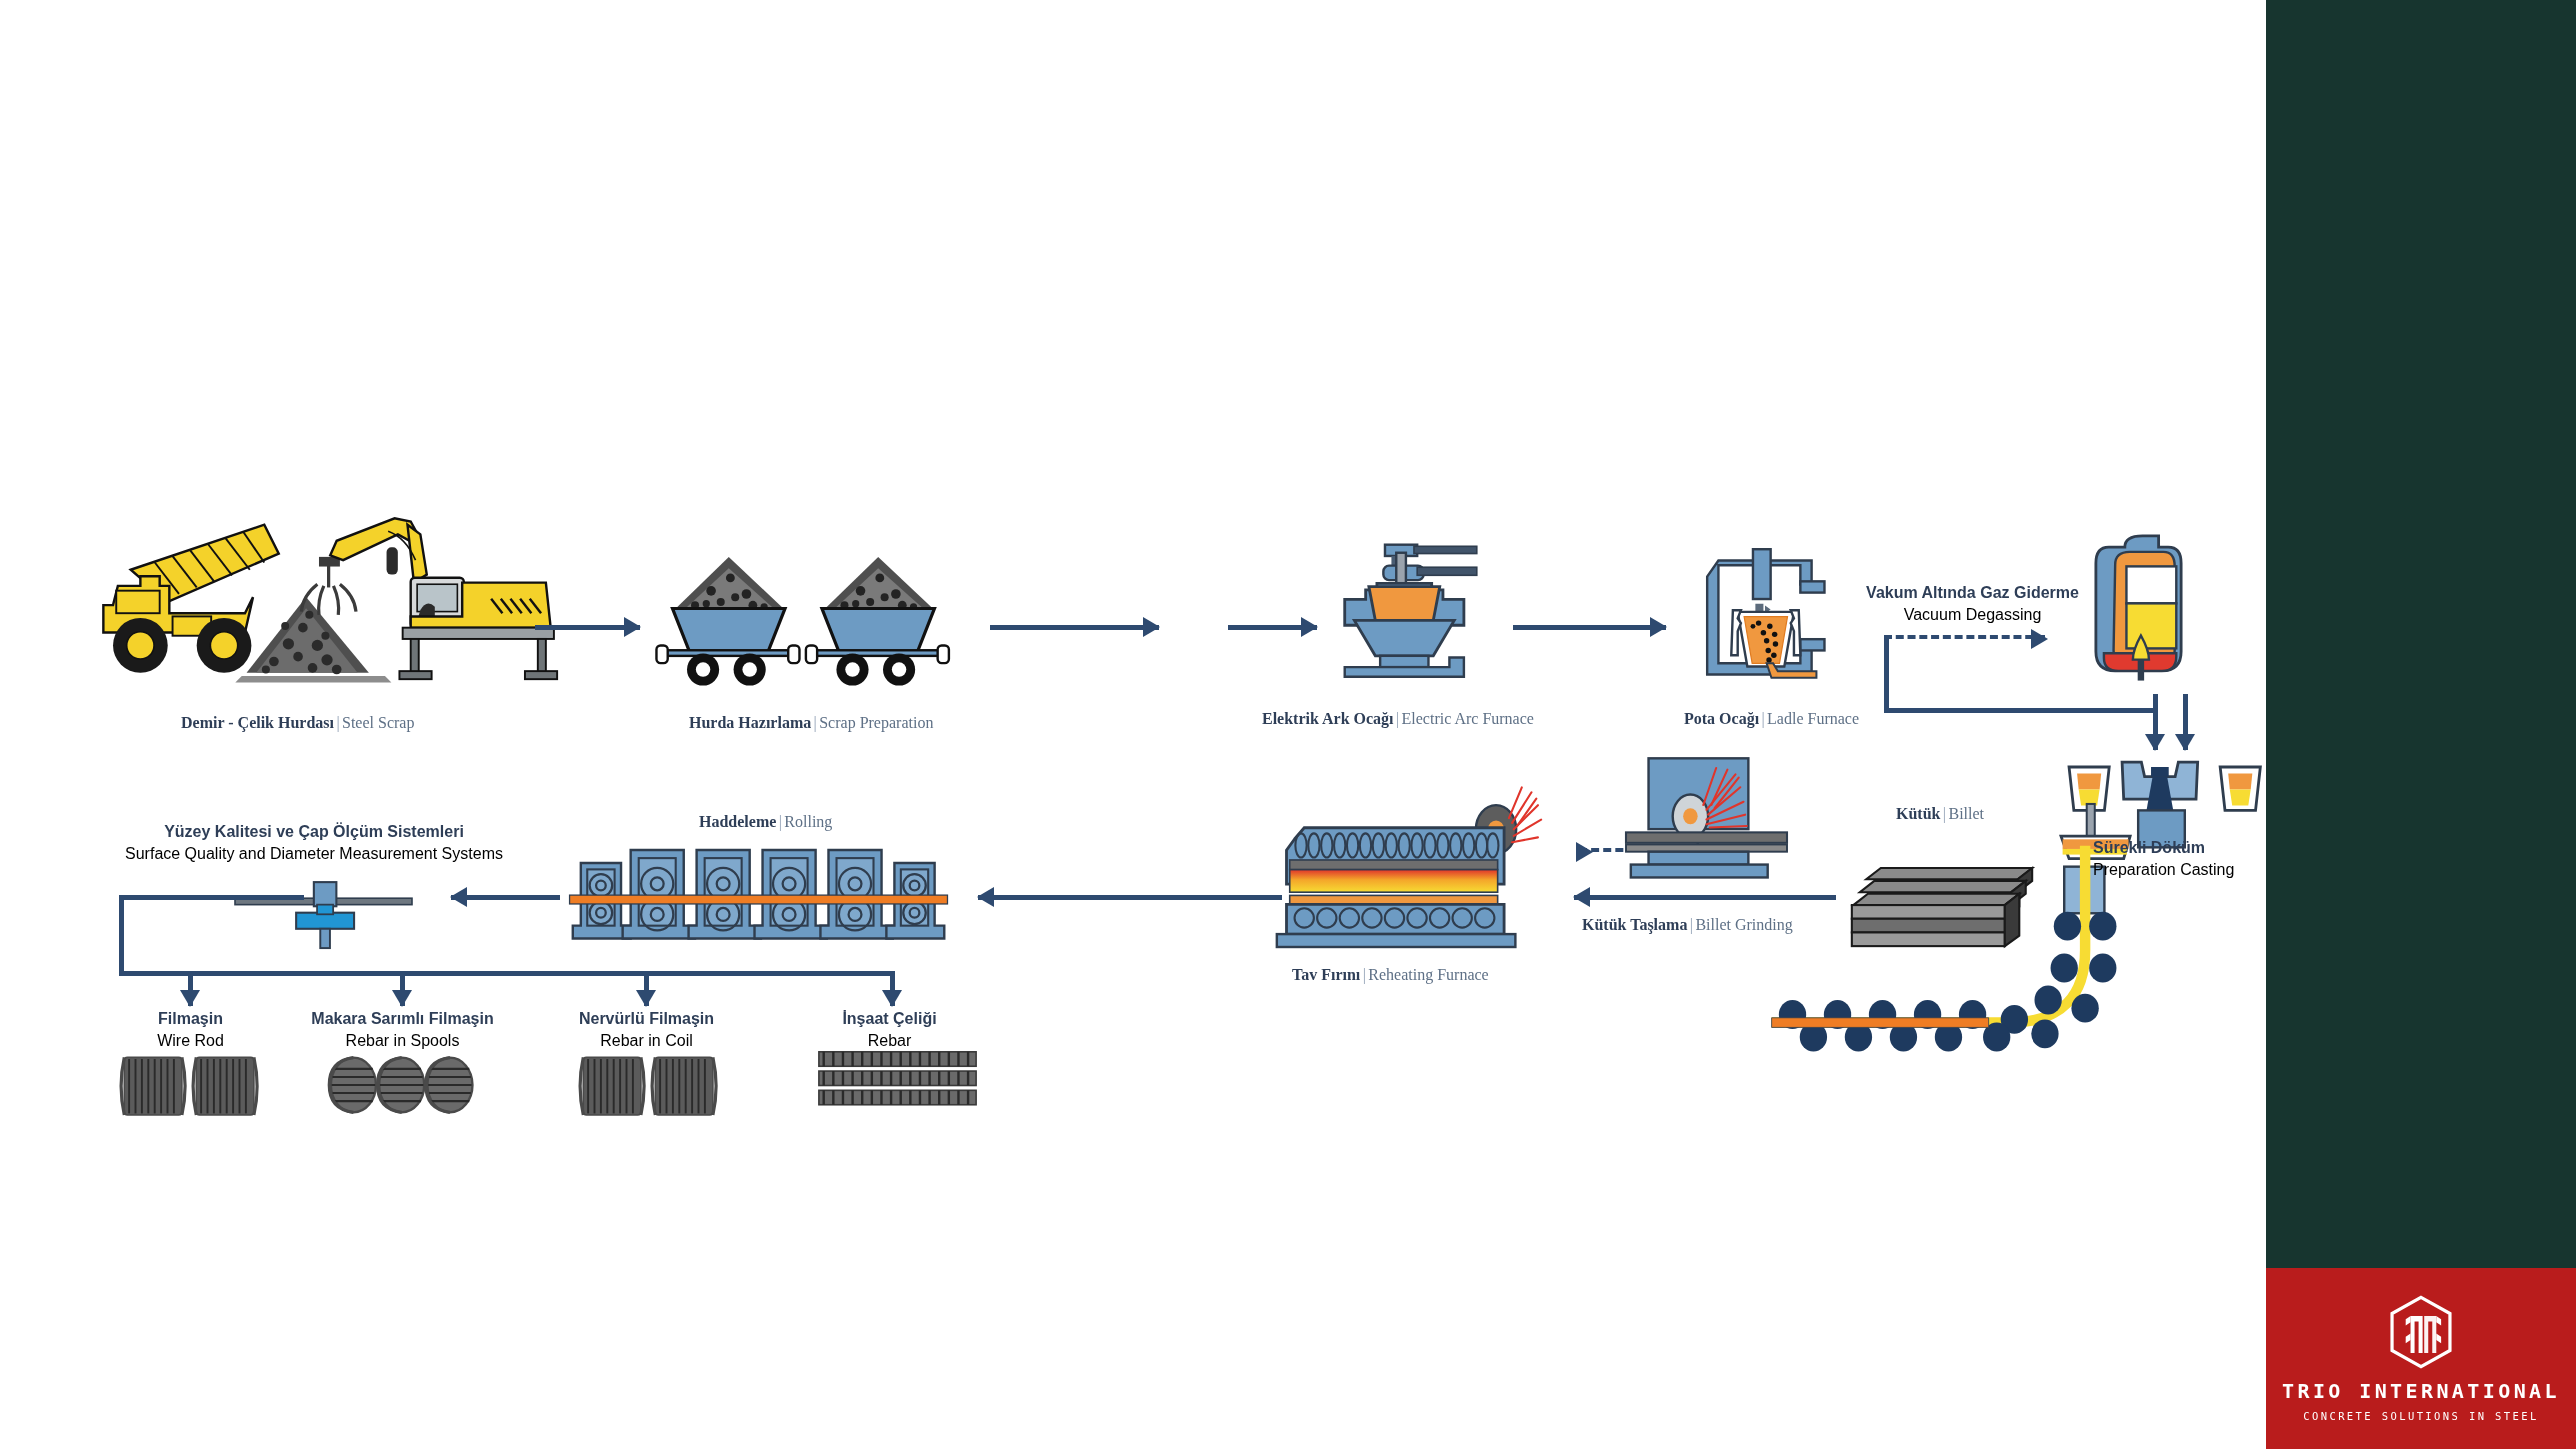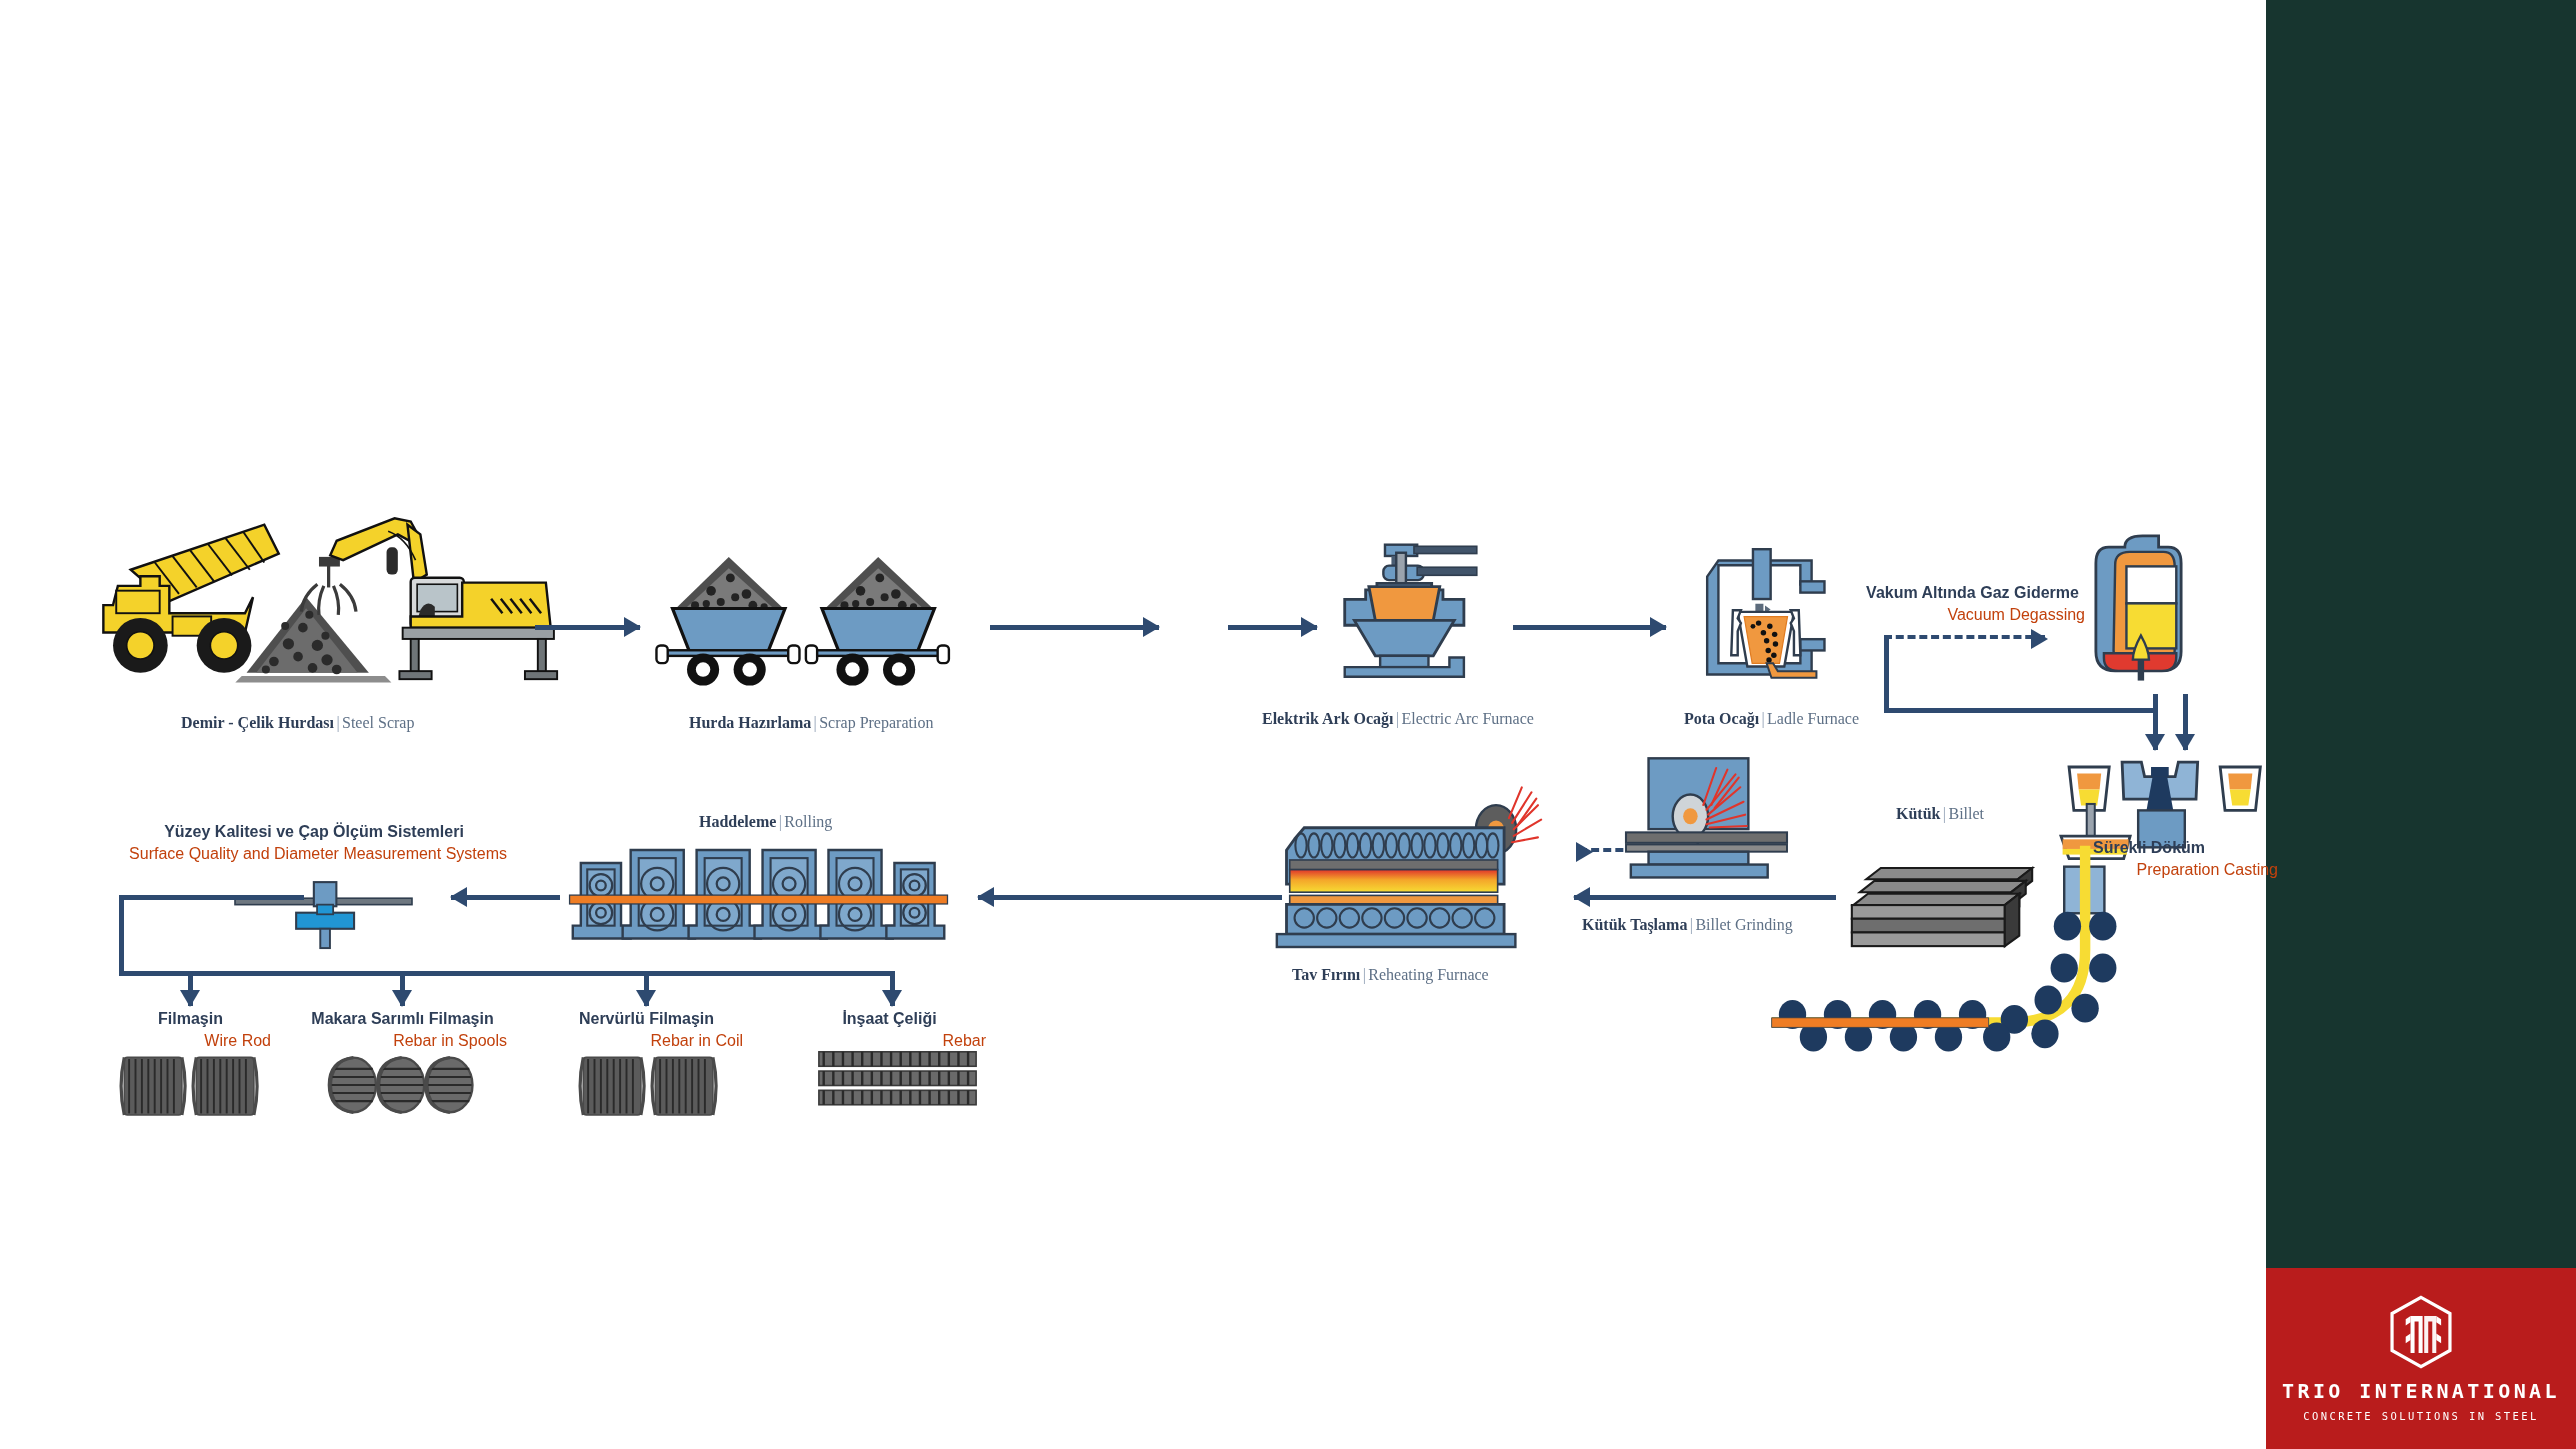--- a/index.html
+++ b/index.html
@@ -25,21 +25,21 @@
   
   .cap{position:absolute;white-space:nowrap;font-size:16px;line-height:1.33;
        font-family:Liberation Serif, serif;color:#3f5068;}
   .cap .tr{font-weight:bold;color:#2e3e57;}
   .cap .sep{color:#90a0b4;padding:0 2.4px;}
   .cap .en{color:#5e7086;}
   .cap.ctr{text-align:center;}
   .cap2{position:absolute;text-align:center;font-size:16px;line-height:1.38;
         font-family:"Liberation Sans",sans-serif;}
   .cap2 .tr{display:block;font-weight:bold;color:#2e3e57;}
-  .cap2 .en{display:block;color:#c2410c;text-align:right;}
+  .cap2 .en{display:block;color:#000000;}
 
   
   .arrow{position:absolute;height:4.8px;background:#2e4a70;}
   .arrow:after{content:"";position:absolute;right:-0.8px;top:50%;transform:translateY(-50%);
                border-left:17.7px solid #2e4a70;border-top:10.5px solid transparent;
                border-bottom:10.5px solid transparent;}
   .arrow-l{position:absolute;height:4.8px;background:#2e4a70;}
   .arrow-l:after{content:"";position:absolute;left:-0.8px;top:50%;transform:translateY(-50%);
                border-right:17.7px solid #2e4a70;border-top:10.5px solid transparent;
                border-bottom:10.5px solid transparent;}

